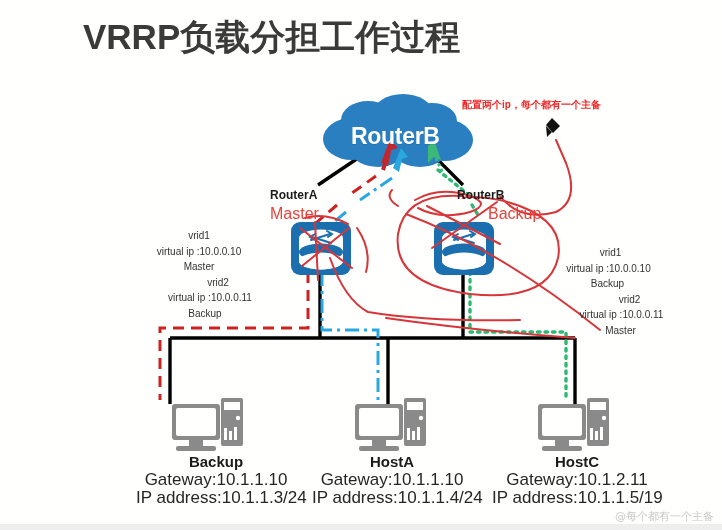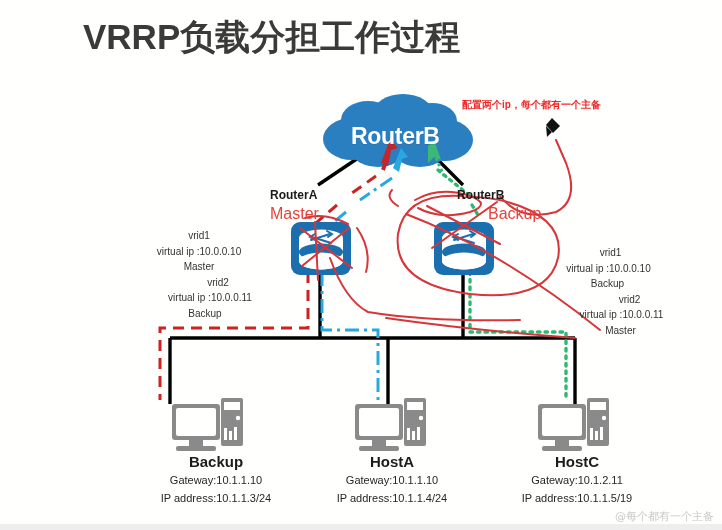--- a/index.html
+++ b/index.html
@@ -61,21 +61,21 @@
   .ib-left .l6{text-align:center;padding-left:12px;}
   .ib-right .l1{text-align:center;padding-left:6px;}
   .ib-right .l2{text-align:center;padding-left:2px;}
   .ib-right .l3{text-align:center;padding-left:0px;}
   .ib-right .l4{text-align:center;padding-left:44px;}
   .ib-right .l5{text-align:center;padding-left:28px;}
   .ib-right .l6{text-align:center;padding-left:26px;}
 
   .hostblock{position:absolute;text-align:center;white-space:nowrap;}
   .hostname{font-size:15px;font-weight:bold;color:#1c1c1c;line-height:19px;}
-  .hostline{font-size:11px;color:#262626;line-height:18px;}
+  .hostline{font-size:17px;color:#262626;line-height:18px;}
 
   .watermark{
     position:absolute;right:8px;bottom:6px;
     font-size:11px;color:#c8c8c8;white-space:nowrap;
     font-family:"DejaVu Sans",sans-serif;
   }
   .bottomstrip{
     position:absolute;left:0;bottom:0;width:722px;height:6px;background:#eeeeee;
   }
 </style>

